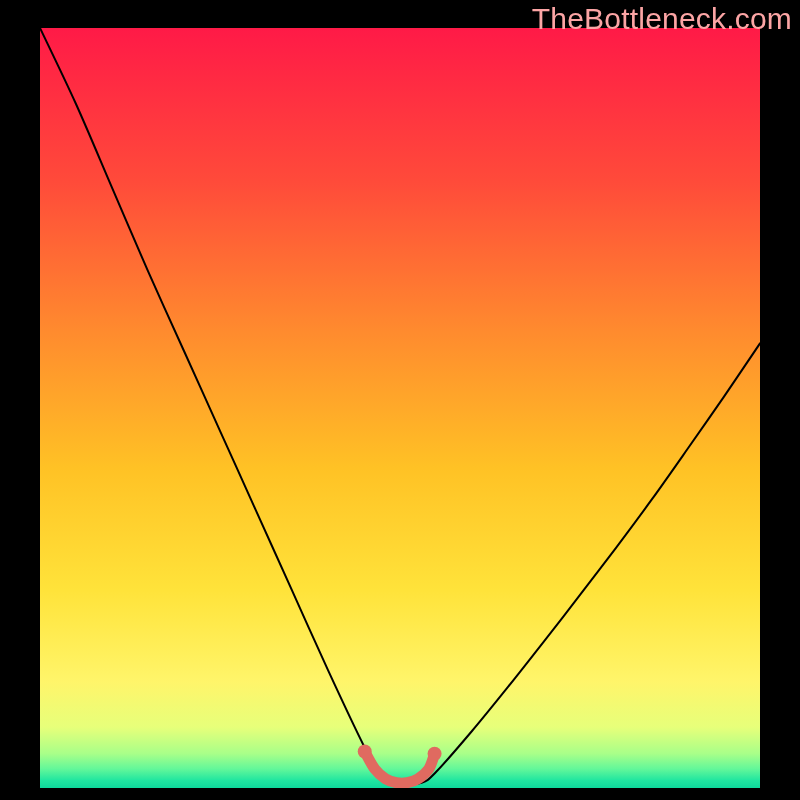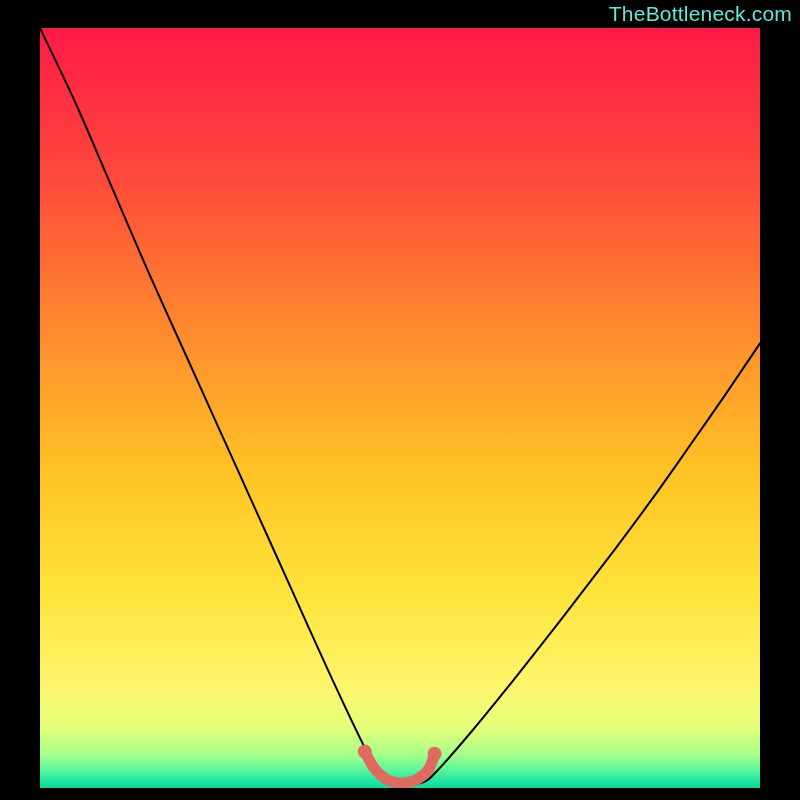--- a/index.html
+++ b/index.html
@@ -14,22 +14,22 @@
   .frame {
     position: relative;
     width: 800px;
     height: 800px;
     background: #000;
   }
   .watermark {
     position: absolute;
     top: 2px;
     right: 8px;
-    color: #5eead4;
-    font-size: 21px;
+    color: #fca5a5;
+    font-size: 30px;
     font-weight: 500;
     letter-spacing: 0.2px;
     z-index: 10;
     user-select: none;
     margin-left: 40px;
   }
   .plot-wrap {
     position: absolute;
     left: 40px;
     top: 28px;

